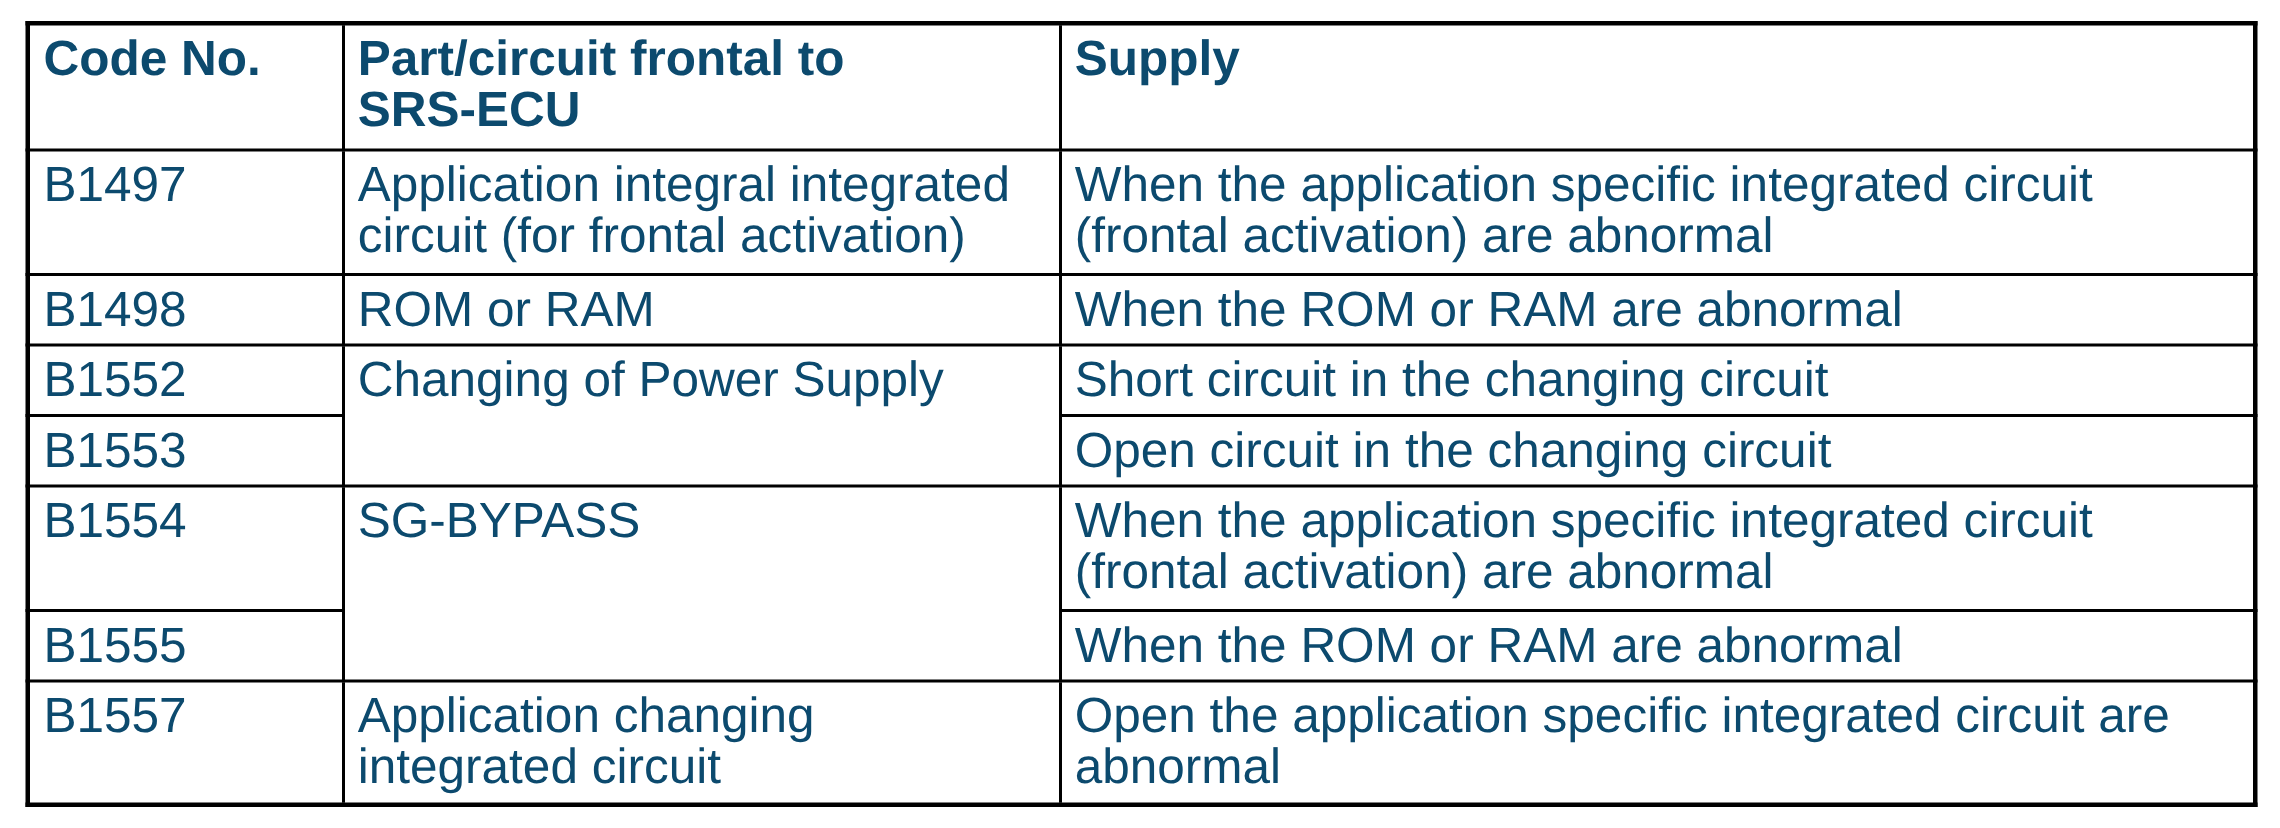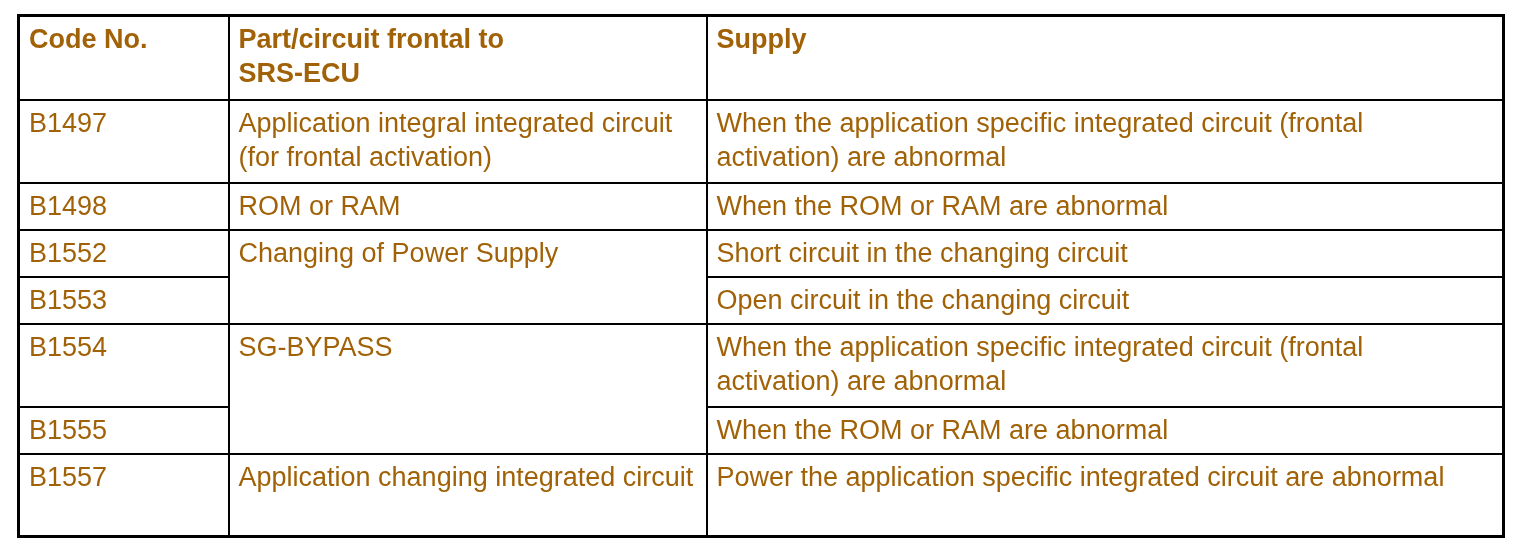--- a/index.html
+++ b/index.html
@@ -23,23 +23,23 @@
   }
   table.dtc col.c1 { width: 210px; }
   table.dtc col.c2 { width: 478px; }
   table.dtc col.c3 { width: 797px; }
   table.dtc { border: 3px solid #000000; }
   table.dtc th, table.dtc td {
     border: 2px solid #000000;
     vertical-align: top;
     text-align: left;
     padding: 5px 10px 4px 9px;
-    font-size: 27px;
+    font-size: 33px;
     line-height: 34px;
-    color: #a16207;
+    color: #0c4a6e;
     overflow: hidden;
     word-wrap: break-word;
   }
   table.dtc th {
     font-weight: bold;
     white-space: pre-line;
   }
   tr.r-hdr  { height: 84px; }
   tr.r-tall { height: 83px; }
   tr.r-short{ height: 47px; margin-top: 48px; }
@@ -87,17 +87,17 @@
         <td rowspan="2">SG-BYPASS</td>
         <td>When the application specific integrated circuit (frontal activation) are abnormal</td>
       </tr>
       <tr class="r-short">
         <td>B1555</td>
         <td>When the ROM or RAM are abnormal</td>
       </tr>
       <tr class="r-tall">
         <td>B1557</td>
         <td>Application changing integrated circuit</td>
-        <td>Power the application specific integrated circuit are abnormal</td>
+        <td>Open the application specific integrated circuit are abnormal</td>
       </tr>
     </tbody>
   </table>
 </div>
 
 </body></html>

